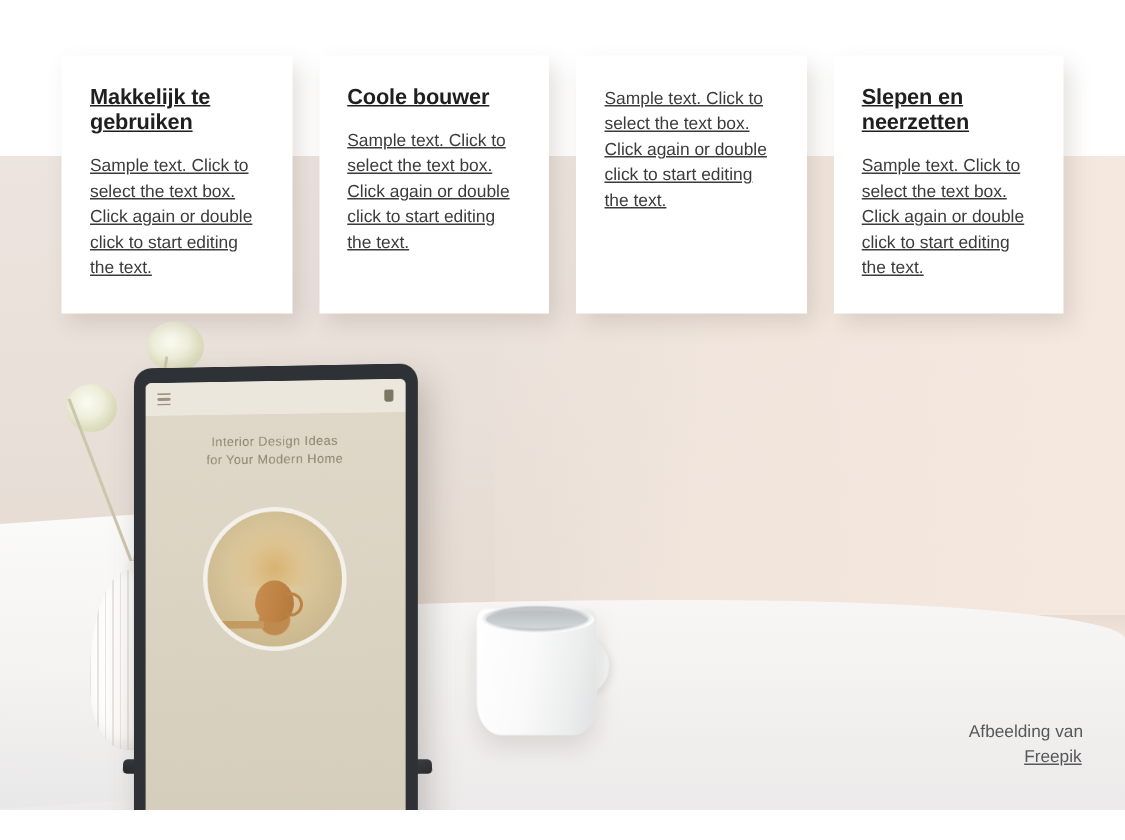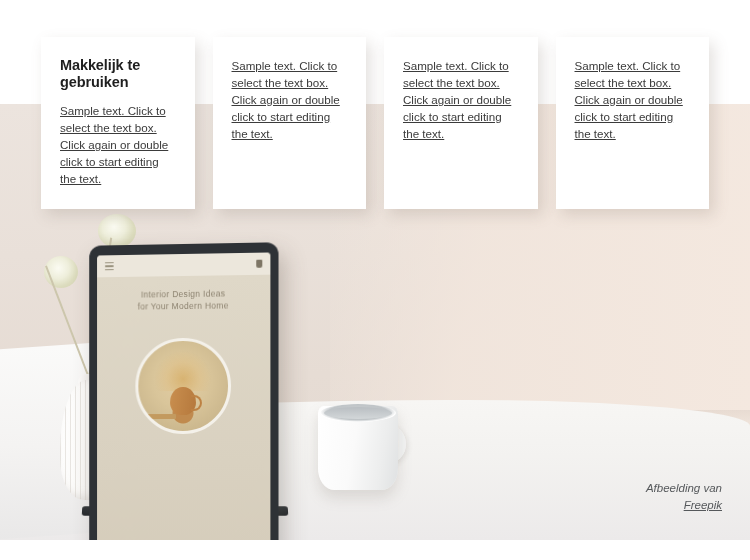--- a/index.html
+++ b/index.html
@@ -179,30 +179,29 @@
     width:668px; display:flex; gap:18px;
   }
   .card {
     width:154px; min-height:136px;
     background:#ffffff;
     padding:20px 19px 22px;
     box-shadow: 5px 6px 14px rgba(120,104,94,.20);
   }
   .card-title {
     font-size:14.5px; font-weight:700; color:#1f1f1f; line-height:17px;
-    letter-spacing:-.1px; margin-bottom:11px;
+    letter-spacing:-.1px; margin-bottom:11px;text-decoration:underline;
   }
   .card-body { font-size:11.6px; line-height:17px; color:#3b3b3b;text-decoration:underline; }
 
   
   .attribution {
     position:absolute; right:28px; bottom:26px;
     font-size:11.5px; line-height:17px; color:#55585b;
-    text-align:right;
-    font-style:italic;
+    text-align:center;
   }
   .attribution a { color:#55585b; text-decoration:underline;margin-left:36px; }
   .bottom-white { position:absolute; left:0; top:540px; width:750px; height:20px; background:#ffffff; }
 </style>
 </head>
 <body>
 
 <div id="page">
 
   <div class="hero">
@@ -265,23 +264,25 @@
   <div class="bottom-white"></div>
 
   <div class="top-band"></div>
 
   <div class="cards-row">
     <div class="card">
       <div class="card-title">Makkelijk te gebruiken</div>
       <div class="card-body">Sample text. Click to select the text box. Click again or double click to start editing the text.</div>
     </div>
     <div class="card">
-      <div class="card-body">Sample text. Click to select the text box. Click again or double click to start editing the text.</div>
-    </div>
-    <div class="card">
-      <div class="card-body">Sample text. Click to select the text box. Click again or double click to start editing the text.</div>
-    </div>
-    <div class="card">
+      <div class="card-title">Coole bouwer</div>
+      <div class="card-body">Sample text. Click to select the text box. Click again or double click to start editing the text.</div>
+    </div>
+    <div class="card">
+      <div class="card-body">Sample text. Click to select the text box. Click again or double click to start editing the text.</div>
+    </div>
+    <div class="card">
+      <div class="card-title">Slepen en neerzetten</div>
       <div class="card-body">Sample text. Click to select the text box. Click again or double click to start editing the text.</div>
     </div>
   </div>
 
 </div>
 
 </body></html>

